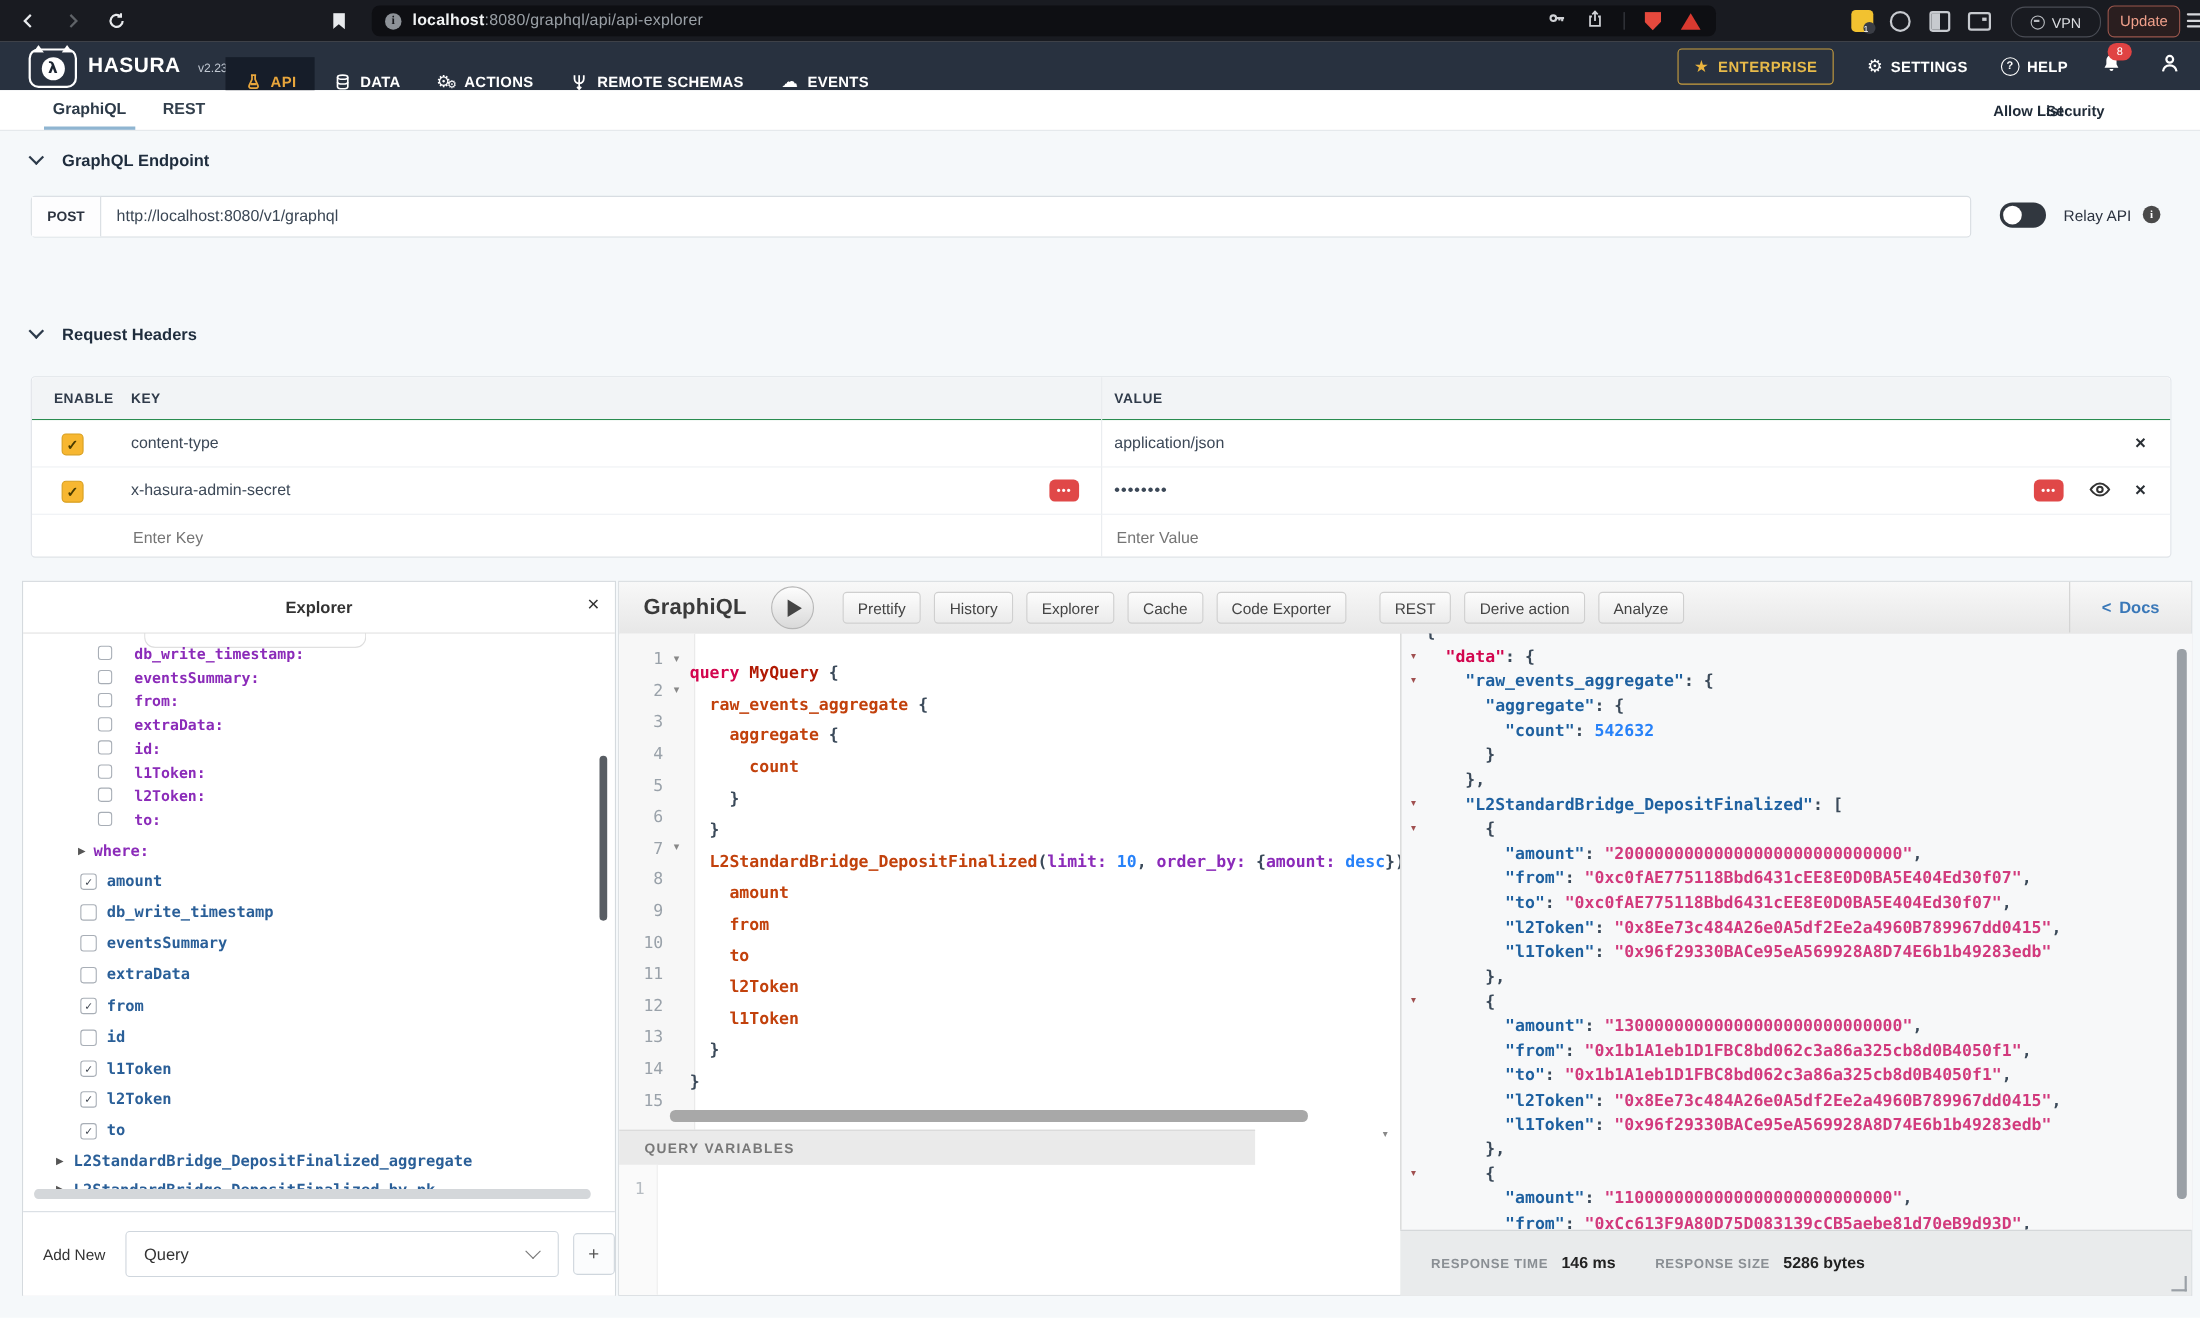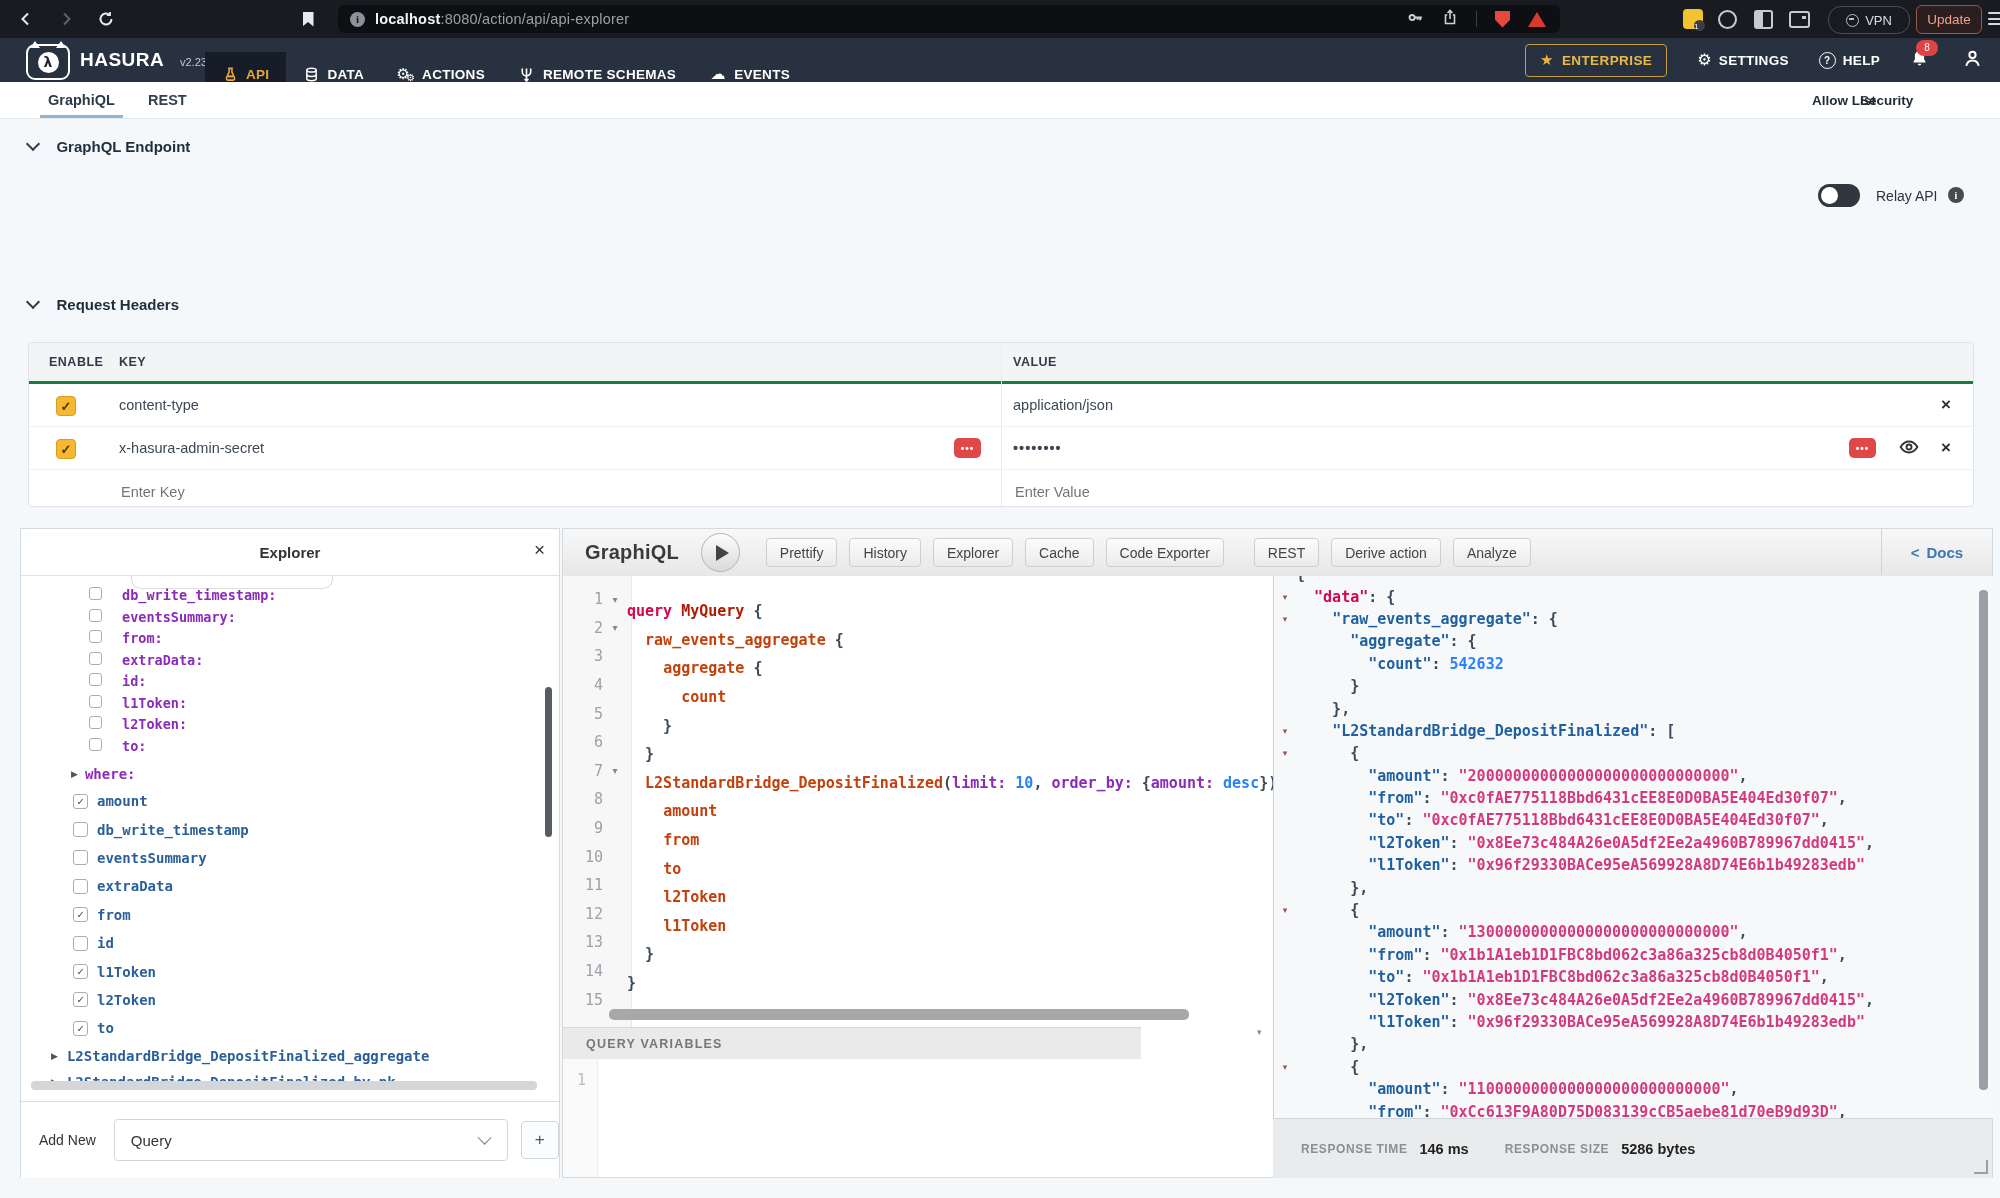--- a/index.html
+++ b/index.html
@@ -67,21 +67,21 @@
   #endpoint-row{position:absolute;left:28px;top:178px;width:1762px;height:36px;display:flex;border:1px solid #d8dde2;border-radius:4px;background:#fff;}
   .post-chip{width:62px;border-right:1px solid #d8dde2;display:flex;align-items:center;justify-content:center;font-size:12.5px;font-weight:700;color:#2c3340;background:#fdfdfe;}
   .endpoint-input{flex:1;border:0;outline:0;font-size:14.5px;color:#3a4654;padding:0 14px;font-family:"Liberation Sans",sans-serif;background:transparent;}
   .toggle{position:absolute;left:1818px;top:184px;width:42px;height:23px;border-radius:12px;background:#31373f;}
   .toggle .knob{position:absolute;left:3px;top:3px;width:17px;height:17px;border-radius:50%;background:#fff;}
   .relay-label{position:absolute;left:1876px;top:188px;font-size:14px;color:#2c3340;}
   .info-dot{position:absolute;left:1948px;top:187px;width:16px;height:16px;border-radius:50%;background:#4a4a4a;color:#fff;font-size:10px;font-weight:700;display:flex;align-items:center;justify-content:center;font-family:"Liberation Serif",serif;}
 
   
   #headers-table{position:absolute;left:28px;top:342px;width:1944px;height:163px;background:#fff;border:1px solid #dfe3e8;border-radius:4px;}
-  .ht-head{height:38px;background:#f2f4f6;border-bottom:3px solid #15803d;border-radius:4px 4px 0 0;position:relative;text-align:right;}
+  .ht-head{height:38px;background:#f2f4f6;border-bottom:1px solid #15803d;border-radius:4px 4px 0 0;position:relative;text-align:right;}
   .ht-col{position:absolute;top:0;height:38px;display:flex;align-items:center;font-size:12.5px;font-weight:700;color:#303b4a;letter-spacing:.5px;}
   .ht-vline{position:absolute;left:972px;top:0;bottom:0;width:1px;background:#e8ebef;}
   .ht-row{position:relative;height:42px;border-bottom:1px solid #eef1f4;}
   .ycheck{position:absolute;left:27px;top:12px;width:18px;height:18px;border-radius:4px;background:#f7b731;border:1px solid #d79f20;color:#4a3b00;font-size:13px;font-weight:700;display:flex;align-items:center;justify-content:center;}
   .ht-key{position:absolute;left:90px;top:0;height:42px;display:flex;align-items:center;font-size:14.5px;color:#3c4857;}
   .ht-val{position:absolute;left:984px;top:0;height:42px;display:flex;align-items:center;font-size:14.5px;color:#3c4857;}
   .ht-x{position:absolute;left:1912px;top:0;height:42px;display:flex;align-items:center;font-size:17px;font-weight:700;color:#2a2f35;}
   .red-pill{width:27px;height:20px;border-radius:5px;background:#e04848;color:#fff;font-size:10px;font-weight:700;display:flex;align-items:center;justify-content:center;letter-spacing:1px;}
   .eye-wrap{position:absolute;left:1870px;top:10px;}
 
@@ -181,21 +181,21 @@
           <path d="M13.5 8a5.5 5.5 0 1 1-1.7-4"></path>
           <path d="M12 1v3.2H8.8" stroke-width="1.8"></path>
         </svg>
     </div>
     <div class="bicon" style="left:298px;width:20px;">
         <span class="bookmark"></span>
       </div>
 
     <div class="urlpill">
       <span class="url-info">i</span>
-      <span class="url-text"><b>localhost</b><span>:8080/action/api/api-explorer</span></span>
+      <span class="url-text"><b>localhost</b><span>:8080/graphql/api/api-explorer</span></span>
       <span style="margin-left:auto;display:flex;align-items:center;gap:18px;padding-right:14px;">
         <span><svg width="17" height="17" viewBox="0 0 16 16" fill="none" stroke="#cfd1d5" stroke-width="1.8">
               <circle cx="4.8" cy="8" r="2.4"></circle>
               <path d="M7.2 8H14M12.4 8v2.6M10 8v2"></path>
             </svg></span>
         <span><svg width="16" height="16" viewBox="0 0 16 16" fill="none" stroke="#cfd1d5" stroke-width="1.6">
               <path d="M5.2 6H3.5v8.5h9V6h-1.7"></path>
               <path d="M8 1.5v8.5M5.5 4 8 1.5 10.5 4"></path>
             </svg></span>
         <span class="chrome-divider"></span>
@@ -310,20 +310,24 @@
   <div id="subnav">
     <div class="subtab active" style="left:48px;">GraphiQL</div>
     <div class="subtab" style="left:148px;color:#33404d;">REST</div>
     <div class="sublink" style="left:1812px;">Allow List</div>
     <div class="sublink" style="left:1860px;">Security</div>
   </div>
 
   <div class="abs" style="left:28px;top:138px;">
     <span class="chev"></span>
     <span class="sect-title">GraphQL Endpoint</span>
+  </div>
+  <div id="endpoint-row">
+    <div class="post-chip">POST</div>
+    <input class="endpoint-input" value="http://localhost:8080/v1/graphql" style="">
   </div>
   <div class="toggle">
       <span class="knob"></span>
     </div>
   <span class="relay-label">Relay API</span>
   <span class="info-dot">i</span>
 
   <div class="abs" style="left:28px;top:296px;">
     <span class="chev"></span>
     <span class="sect-title">Request Headers</span>

